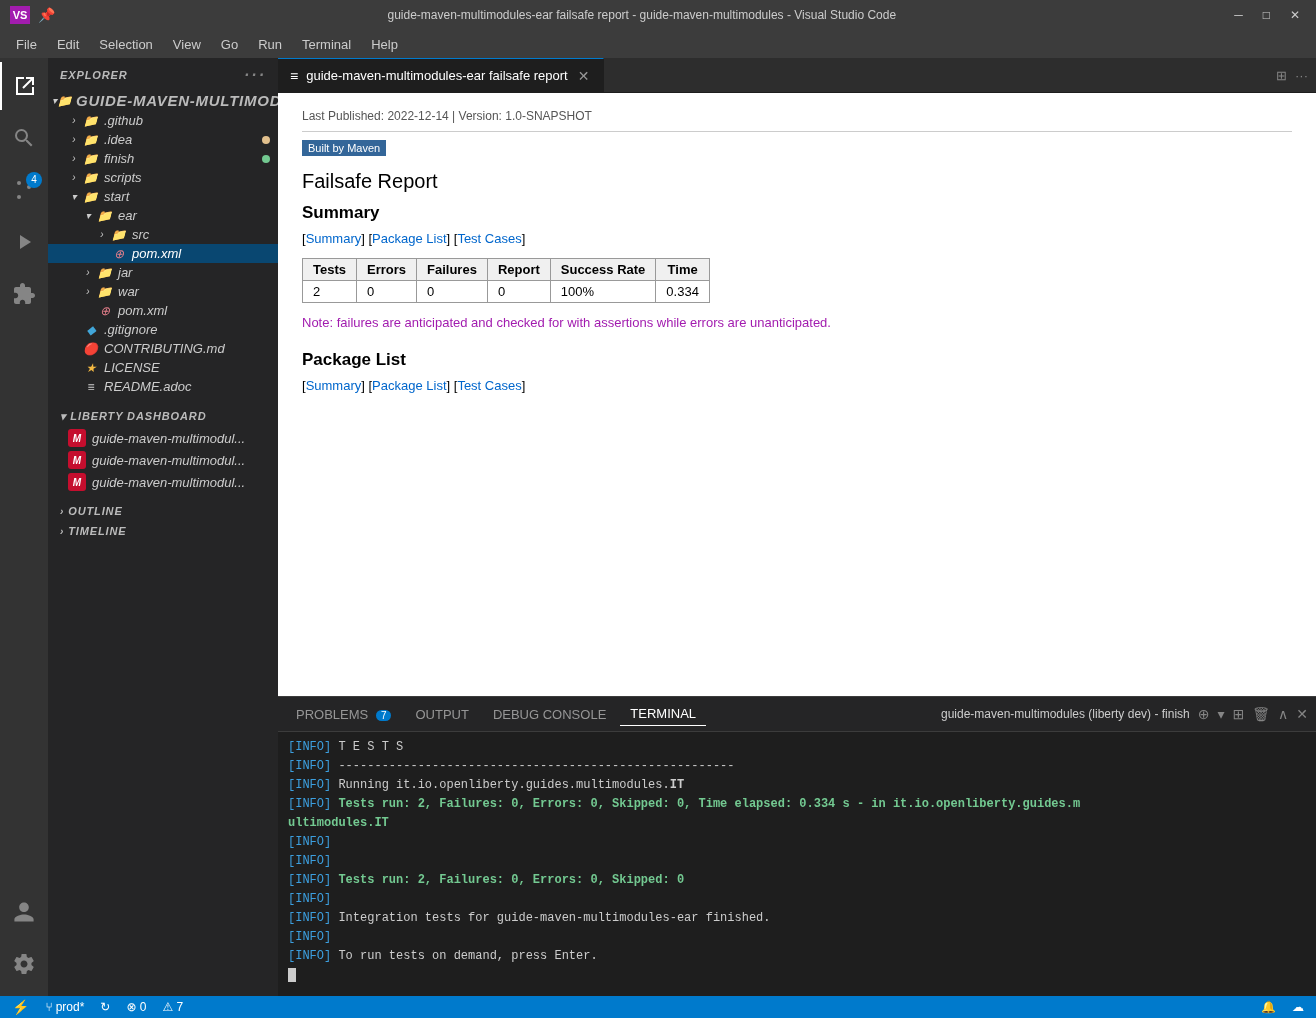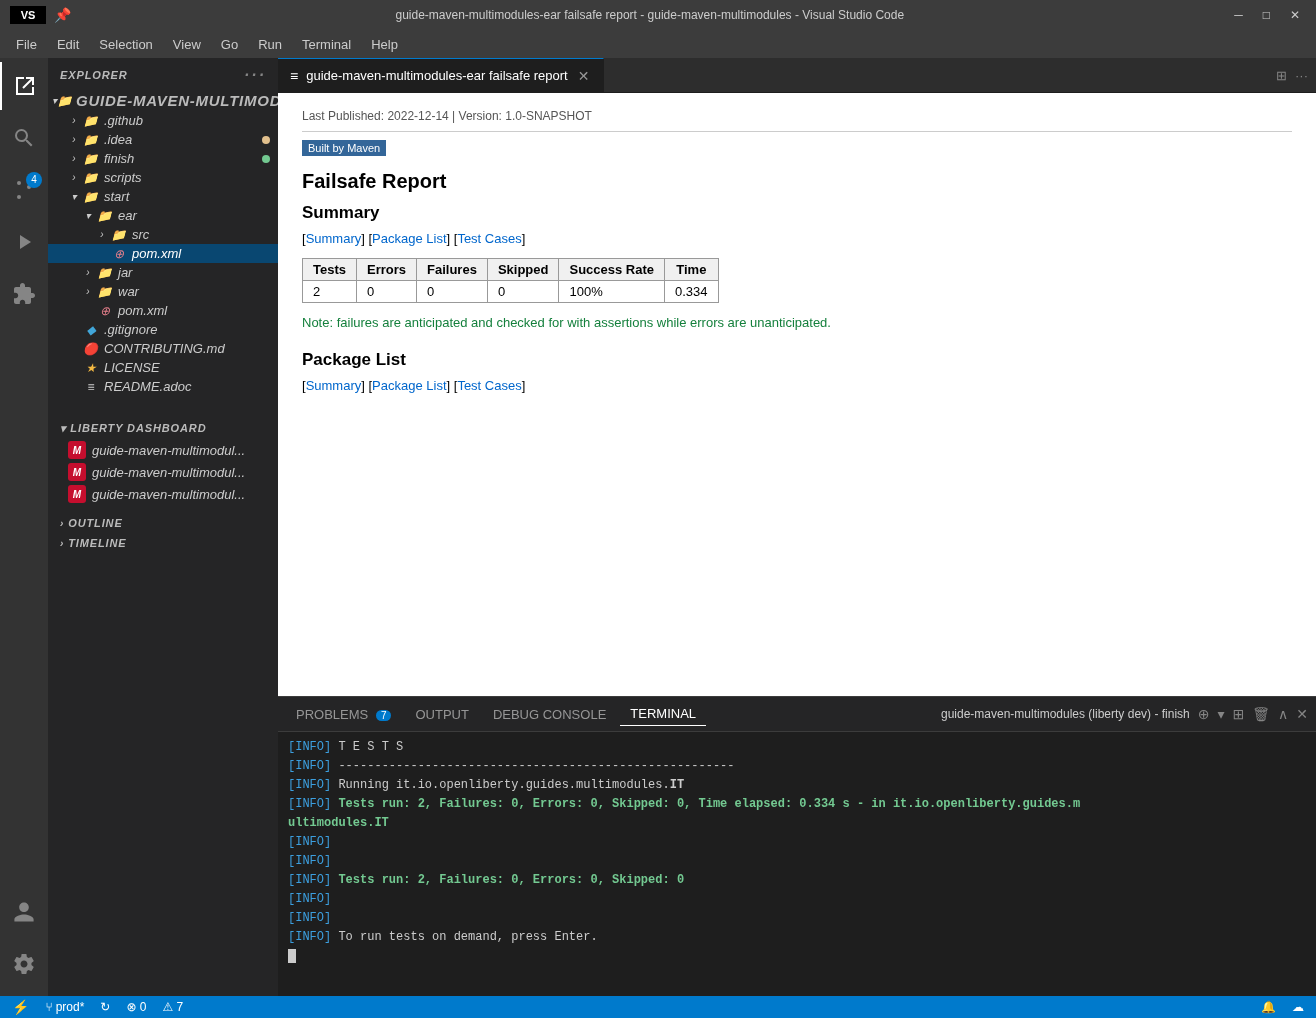--- a/index.html
+++ b/index.html
@@ -12,21 +12,21 @@
       display: flex;
       align-items: center;
       padding: 0 10px;
       justify-content: space-between;
       user-select: none;
     }
     #titlebar .left-icons { display: flex; gap: 8px; align-items: center; }
     #titlebar .title { color: #cccccc; font-size: 12px; flex: 1; text-align: center; }
     #titlebar .right-icons { display: flex; gap: 8px; align-items: center; }
     #titlebar .win-btn { font-size: 12px; color: #ccc; cursor: pointer; padding: 2px 6px; }
-    .vscode-icon { width: 36px; height: 18px; background: #000000; display: inline-flex; align-items: center; justify-content: center; font-size: 11px; color: white; font-weight: bold; }
+    .vscode-icon { width: 20px; height: 18px; background: #a21caf; display: inline-flex; align-items: center; justify-content: center; font-size: 11px; color: white; font-weight: bold; }
 
     
     #menubar {
       height: 28px;
       background: #3c3c3c;
       display: flex;
       align-items: center;
       padding: 0 8px;
       gap: 4px;
     }
@@ -122,21 +122,21 @@
       position: relative;
     }
     .tree-item.selected { background: #094771; color: #ffffff; }
     .tree-item .arrow { width: 16px; display: inline-flex; align-items: center; justify-content: center; font-size: 10px; }
     .tree-item .file-icon { width: 18px; display: inline-flex; align-items: center; justify-content: center; margin-right: 4px; font-size: 12px; }
     .tree-item .dot { width: 8px; height: 8px; border-radius: 50%; position: absolute; right: 8px; }
     .dot-yellow { background: #e2c08d; }
     .dot-green { background: #73c991; }
 
     
-    .liberty-section { margin-top: 16px; }
+    .liberty-section { margin-top: 4px; }
     .liberty-item {
       display: flex;
       align-items: center;
       padding: 2px 8px 2px 20px;
       cursor: pointer;
       color: #cccccc;
       font-size: 13px;
     }
     .liberty-m-badge {
       width: 18px; height: 18px;
@@ -225,28 +225,28 @@
     #report-view .maven-badge {
       display: inline-block;
       background: #336699;
       color: white;
       padding: 2px 6px;
       font-size: 11px;
       margin-bottom: 4px;
       cursor: pointer;
       text-decoration: none;
     }
-    #report-view h1 { font-size: 20px; font-weight: bold; margin-bottom: 10px; color: #000; }
+    #report-view h1 { font-size: 20px; font-weight: normal; margin-bottom: 10px; color: #000; }
     #report-view h2 { font-size: 17px; font-weight: bold; margin-bottom: 8px; color: #000; margin-top: 8px; }
     #report-view .links { margin-bottom: 12px; font-size: 13px; }
     #report-view .links a { color: #0066cc; text-decoration: none; }
     #report-view table { border-collapse: collapse; font-size: 13px; margin-bottom: 12px; }
     #report-view table th, #report-view table td { border: 1px solid #999; padding: 3px 10px; }
     #report-view table th { background: #f0f0f0; font-weight: bold; }
-    #report-view .note { font-size: 13px; color: #15803d; margin-top: 8px; }
+    #report-view .note { font-size: 13px; color: #a21caf; margin-top: 8px; }
     #report-view h2.pkg { margin-top: 20px; }
 
     
     #terminal-panel {
       height: 300px;
       background: #1e1e1e;
       display: flex;
       flex-direction: column;
       border-top: 1px solid #3c3c3c;
     }
@@ -546,21 +546,21 @@
           [<a href="#">Summary</a>]
           [<a href="#">Package List</a>]
           [<a href="#">Test Cases</a>]
         </div>
         <table>
           <thead>
             <tr>
               <th>Tests</th>
               <th>Errors</th>
               <th>Failures</th>
-              <th>Skipped</th>
+              <th>Report</th>
               <th>Success Rate</th>
               <th>Time</th>
             </tr>
           </thead>
           <tbody>
             <tr>
               <td>2</td>
               <td>0</td>
               <td>0</td>
               <td>0</td>
@@ -625,20 +625,23 @@
           <div class="t-line">
             <span class="t-info">[INFO]</span>
           </div>
           <div class="t-line">
             <span class="t-info">[INFO]</span><span class="t-bold-green"> Tests run: 2, Failures: 0, Errors: 0, Skipped: 0</span>
           </div>
           <div class="t-line">
             <span class="t-info">[INFO]</span>
           </div>
           <div class="t-line">
+            <span class="t-info">[INFO]</span><span class="t-white"> Integration tests for guide-maven-multimodules-ear finished.</span>
+          </div>
+          <div class="t-line">
             <span class="t-info">[INFO]</span>
           </div>
           <div class="t-line">
             <span class="t-info">[INFO]</span><span class="t-white"> To run tests on demand, press Enter.</span>
           </div>
           <div class="t-line">
             <span class="t-cursor"></span>
           </div>
         </div>
       </div>

